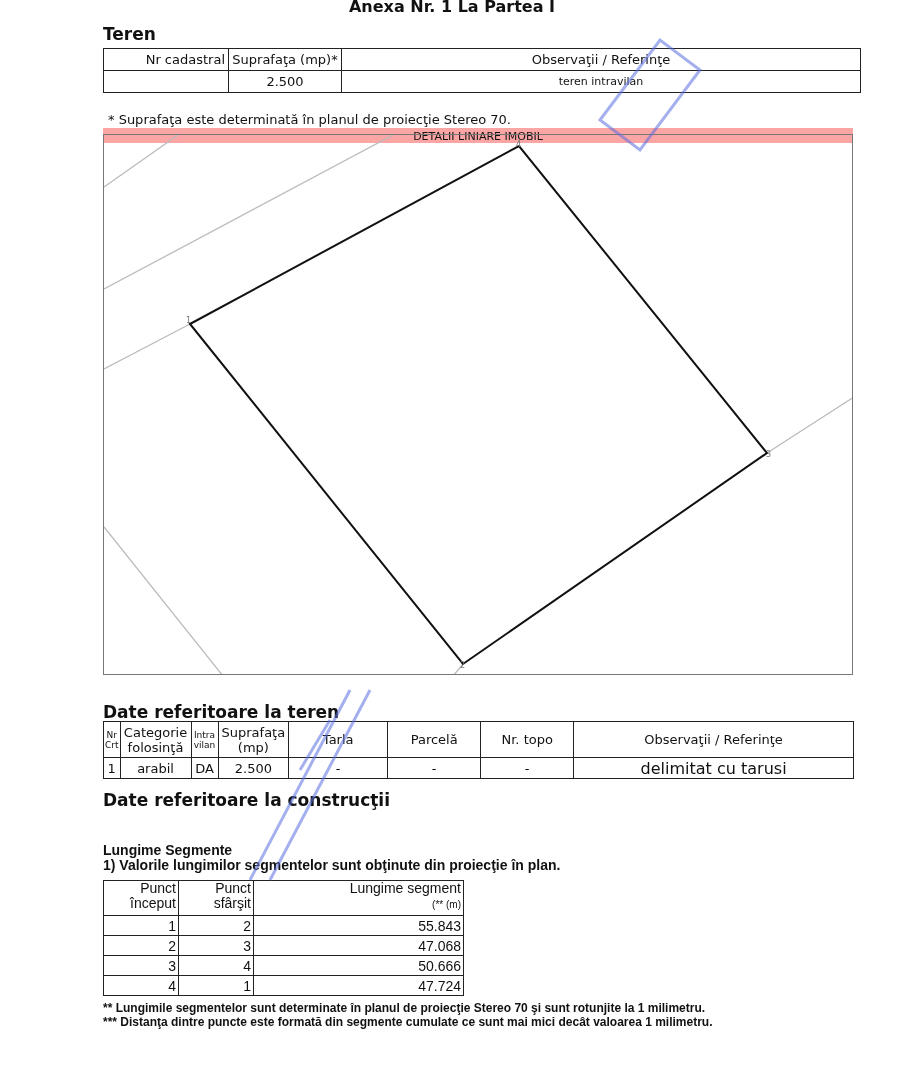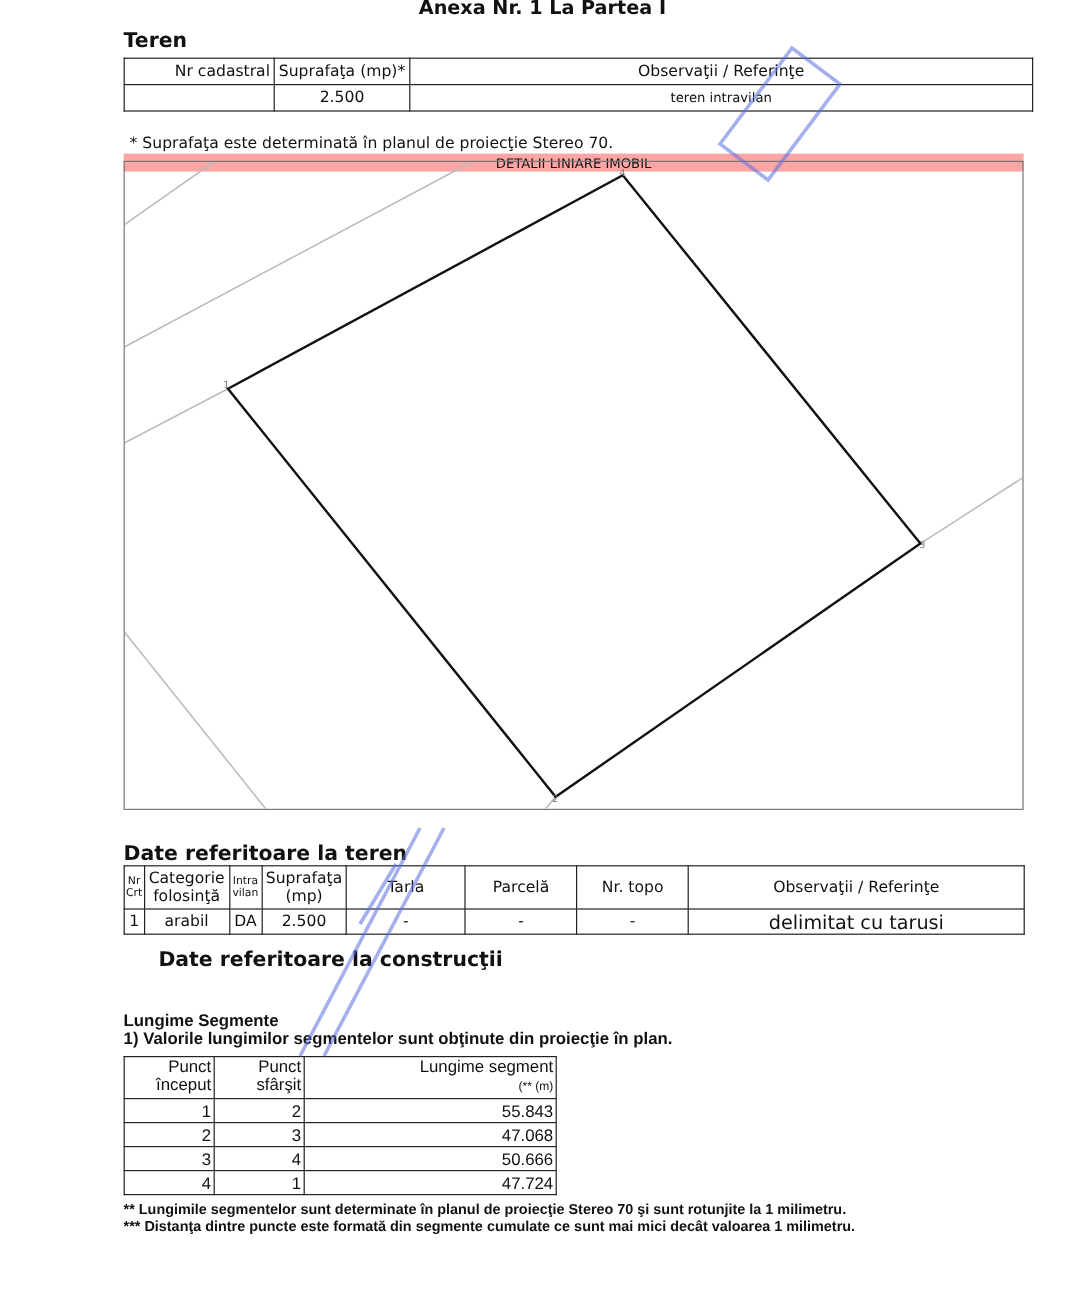--- a/index.html
+++ b/index.html
@@ -86,21 +86,21 @@
     <td class="center">DA</td>
     <td class="center">2.500</td>
     <td class="center">-</td>
     <td class="center">-</td>
     <td class="center">-</td>
     <td style="font-size:16px;">delimitat cu tarusi</td>
   </tr>
 </tbody>
   </table>
 
-<div class="abs h2" style="left:103px;top:790px;margin-left:29px;">Date referitoare la construcţii</div>
+<div class="abs h2" style="left:103px;top:790px;">Date referitoare la construcţii</div>
 
 <div class="abs lab" style="left:103px;top:842px;">Lungime Segmente</div>
 <div class="abs lab" style="left:103px;top:857px;">1) Valorile lungimilor segmentelor sunt obţinute din proiecţie în plan.</div>
 
 <table class="t3" style="left:103px;top:880px;width:361px;padding-left:24px;">
   <tbody>
       <tr style="height:35px;">
     <td class="hdr" style="width:70px;">Punct început</td>
     <td class="hdr" style="width:70px;">Punct sfârşit</td>
     <td class="hdr"><span>Lungime segment</span><br><span style="font-size:10px;">(** (m)</span></td>

